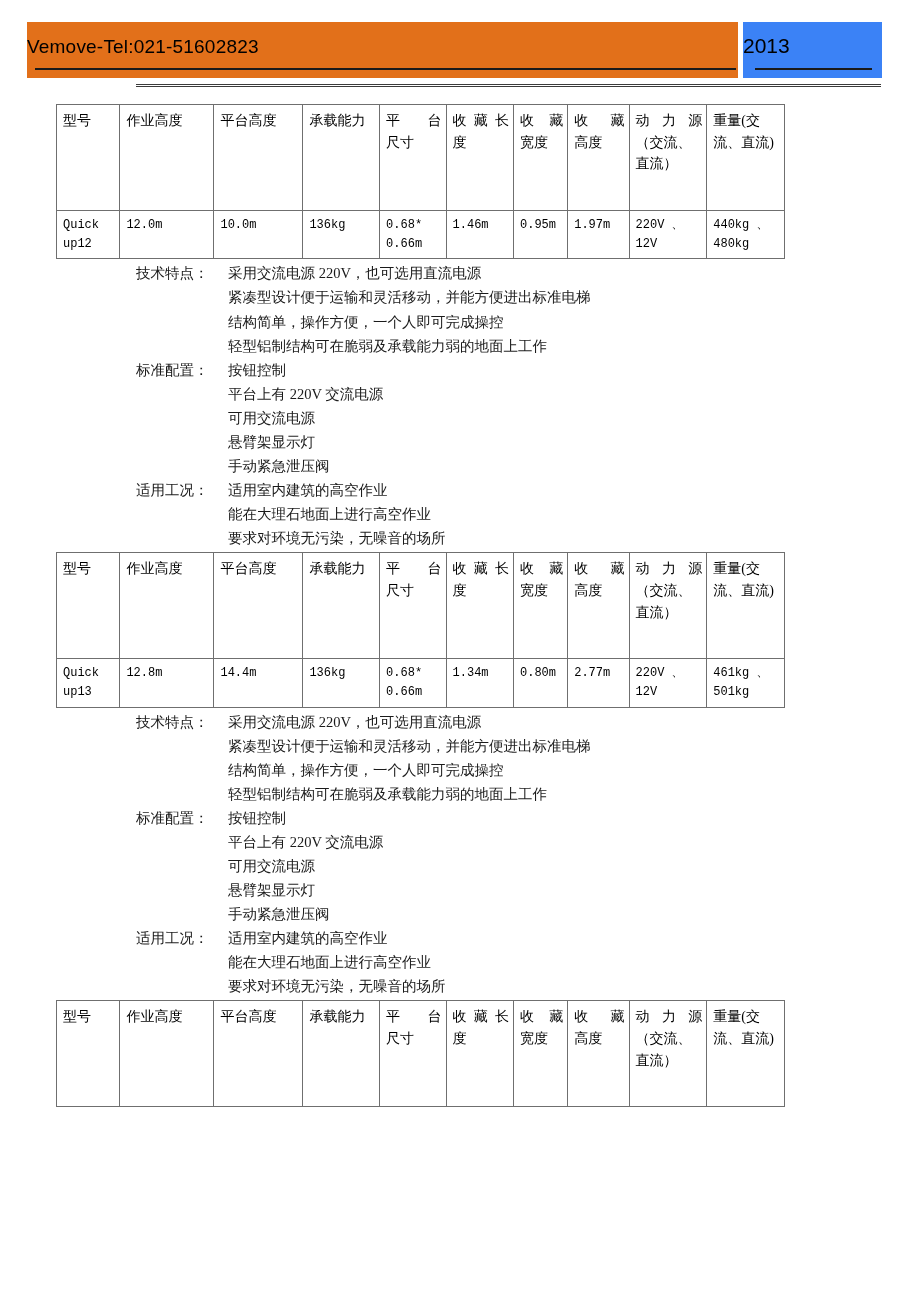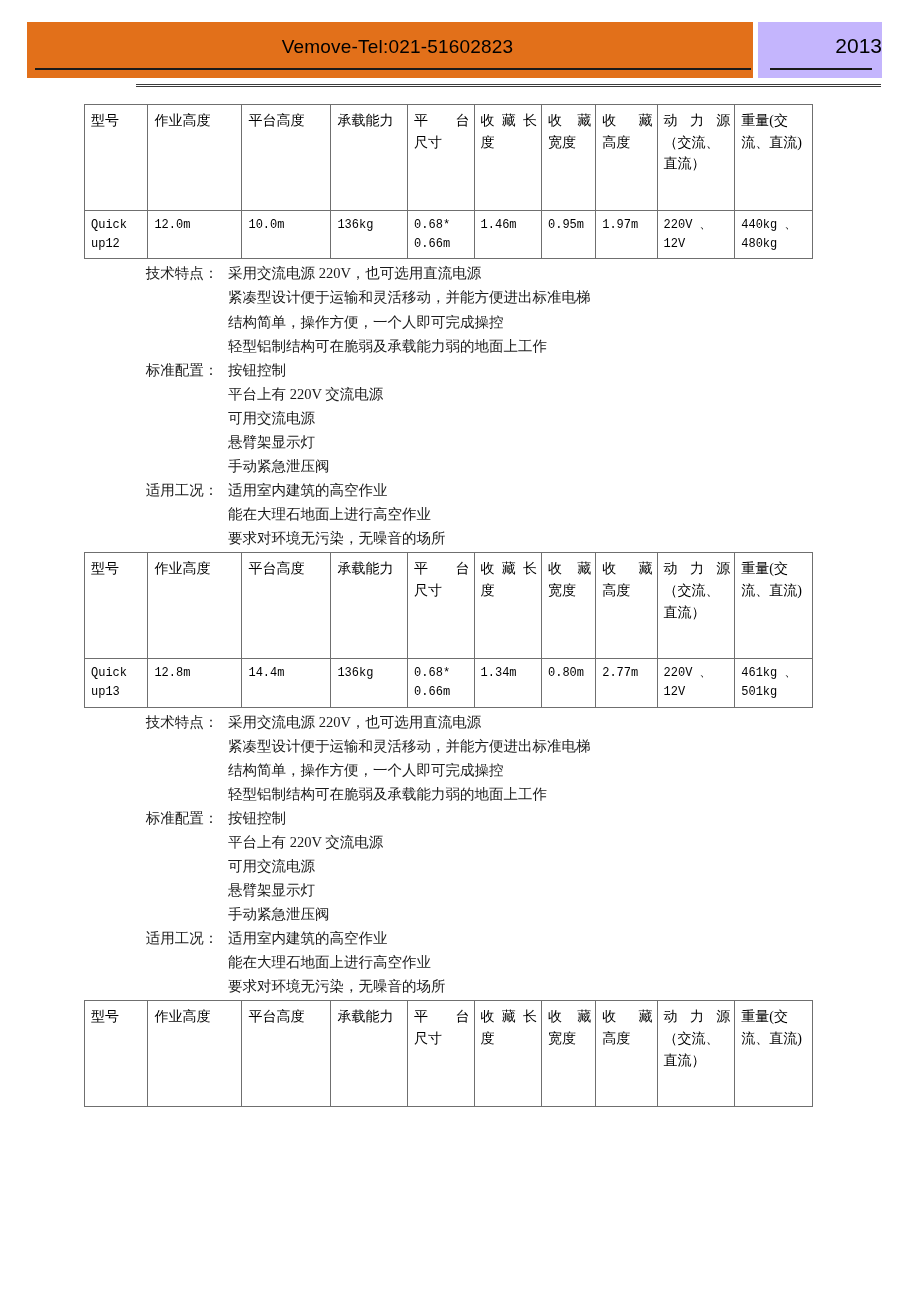--- a/index.html
+++ b/index.html
@@ -32,22 +32,21 @@
     height: 56px;
     display: flex;
     align-items: stretch;
   }
   .banner-orange {
     flex: 0 0 711px;
     background: #e2701a;
     position: relative;
     display: flex;
     align-items: center;
-    justify-content: center;
-    padding-left: 15px;
+    justify-content: flex-start;
   }
   .banner-orange .banner-text {
     font-family: "Liberation Sans", "DejaVu Sans", sans-serif;
     font-size: 19px;
     font-weight: 400;
     color: #000000;
     letter-spacing: 0.2px;
     margin-bottom: 6px;
   }
   .banner-orange::after {
@@ -58,25 +57,25 @@
     bottom: 8px;
     height: 2px;
     background: #1a1a1a;
   }
   .banner-gap {
     flex: 0 0 5px;
     background: #ffffff;
   }
   .banner-green {
     flex: 1 1 auto;
-    background: #c4b5fd;
+    background: #3b82f6;
     position: relative;
     display: flex;
     align-items: center;
-    justify-content: flex-end;
+    justify-content: flex-start;
   }
   .banner-green .banner-year {
     font-family: "Liberation Sans", "DejaVu Sans", sans-serif;
     font-size: 21px;
     color: #000000;
     margin-bottom: 8px;
   }
   .banner-green::after {
     content: "";
     position: absolute;
@@ -100,21 +99,21 @@
     position: absolute;
     left: 0;
     top: 104px;
     width: 920px;
   }
 
   
   table.spec {
     border-collapse: collapse;
     table-layout: fixed;
-    margin-left: 84px;
+    margin-left: 56px;
     width: 729px;
     background: #ffffff;
   }
   table.spec td {
     border: 1px solid #6f6f6f;
     vertical-align: top;
     padding: 5px 4px 4px 6px;
     font-size: 13.5px;
     line-height: 1.55;
     word-break: break-word;
@@ -158,21 +157,20 @@
     line-height: 1.66;
     color: #1a1a1a;
   }
   .tb-row {
     display: flex;
     align-items: flex-start;
   }
   .tb-label {
     flex: 0 0 92px;
     white-space: nowrap;
-    text-align: center;
   }
   .tb-lines {
     flex: 1 1 auto;
   }
   .tb-line {
     white-space: nowrap;
   }
 
   .model-caption {
     margin-left: 136px;

